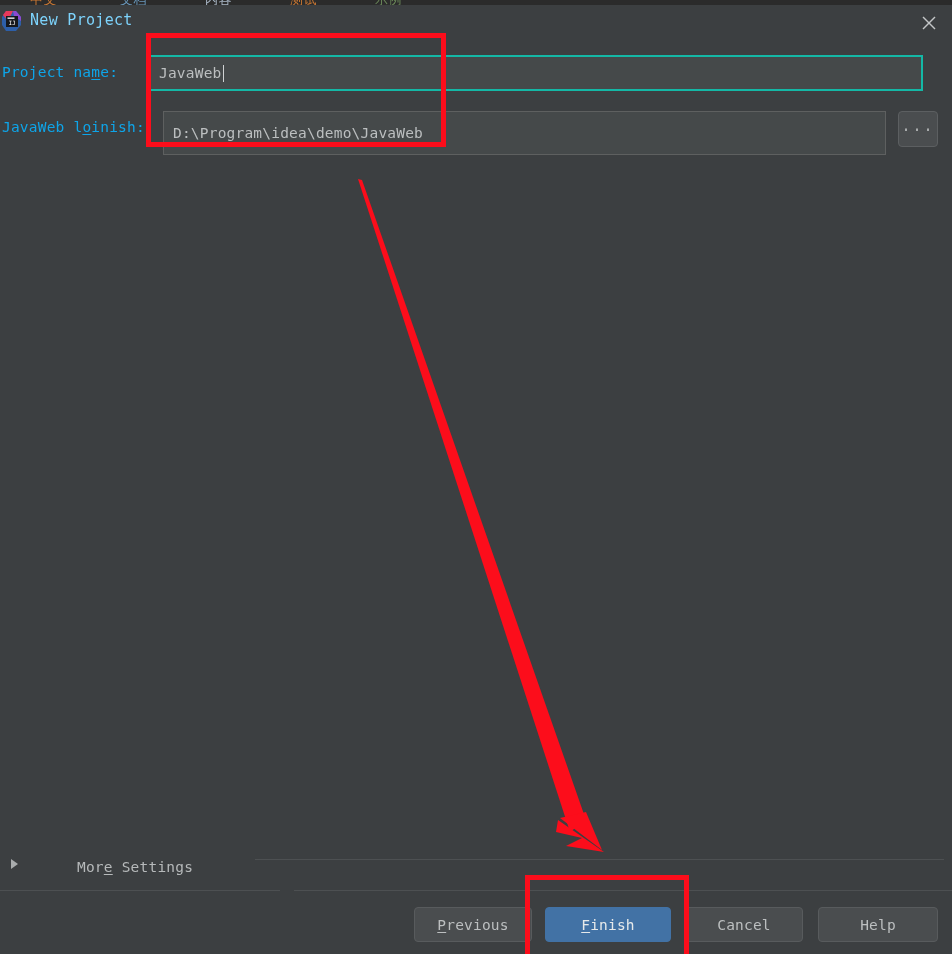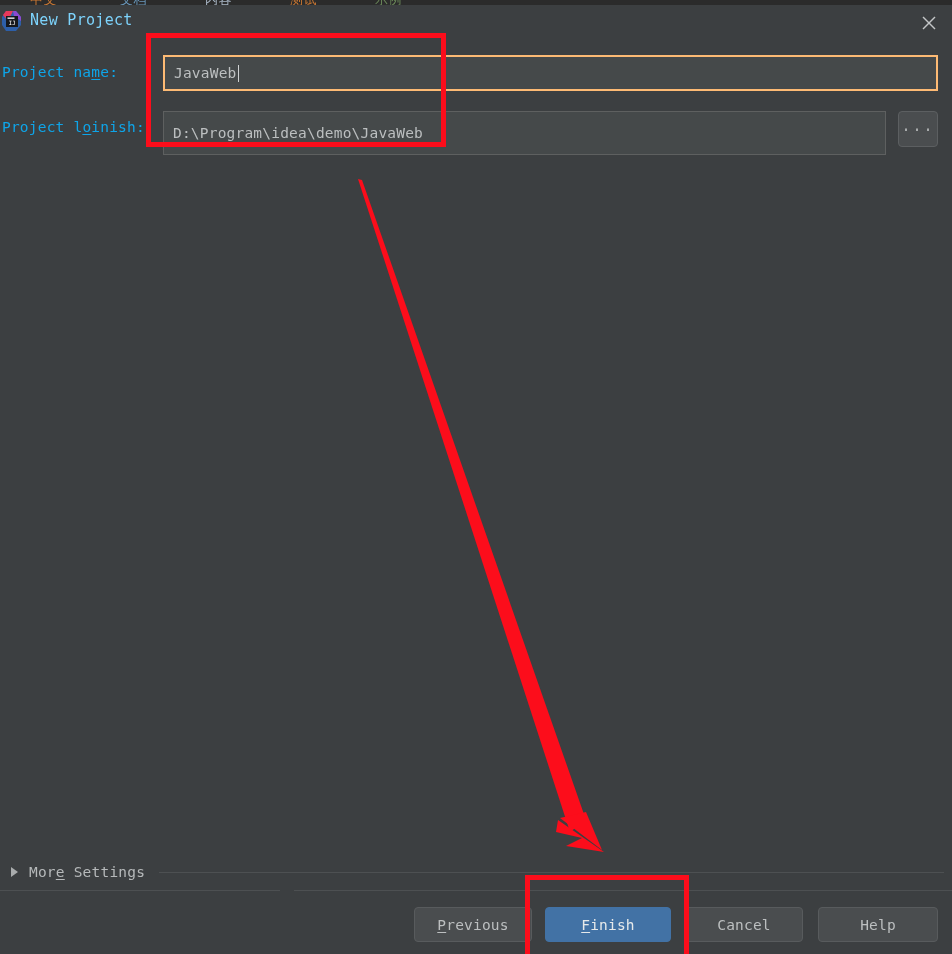--- a/index.html
+++ b/index.html
@@ -82,24 +82,24 @@
     border: 1px solid #5e6060;
     color: #bcbfc0;
     font-size: 14.5px;
     font-family: "DejaVu Sans Mono", "Liberation Mono", monospace;
     padding: 0 9px;
     display: flex; align-items: center;
     letter-spacing: 0.2px;
   }
 
   #field-name {
-    left: 163px; top: 55px;
+    left: 148px; top: 55px;
     width: 775px; height: 36px;
     background: #45494a;
-    border: 2px solid #fdba74;
+    border: 2px solid #14b8a6;
     outline: 1px solid #3c3f41;
   }
   #field-name .caret {
     display: inline-block;
     width: 1px; height: 17px;
     background: #cfd2d3;
     margin-left: 1px;
   }
 
   #field-location {
@@ -120,21 +120,21 @@
     letter-spacing: 2px;
     line-height: 1;
     padding-bottom: 6px;
   }
 
   
   .more-settings {
     position: absolute;
     left: 0; top: 859px;
     width: 952px; height: 26px;
-    display: flex; align-items: center;
+    display: flex; align-items: flex-start; gap: 48px;
   }
   .triangle-icon {
     width: 0; height: 0;
     border-left: 7px solid #a9acad;
     border-top: 5px solid transparent;
     border-bottom: 5px solid transparent;
     margin-left: 11px;
     flex: 0 0 auto;
   }
   .more-label {
@@ -245,21 +245,21 @@
       </svg>
     </span>
   </div>
 
   <span class="label lbl-name"><span>Project na</span><u>m</u><span>e:</span></span>
   <div class="field" id="field-name" title="JavaWeb">
     <span>JavaWeb</span>
       <span class="caret"></span>
   </div>
 
-  <span class="label lbl-location"><span>Project l</span><u>o</u><span>inish:</span></span>
+  <span class="label lbl-location"><span>JavaWeb l</span><u>o</u><span>inish:</span></span>
   <div class="field" id="field-location">
     <span>D:\Program\idea\demo\JavaWeb</span>
   </div>
   <div class="browse-btn">
     <span>...</span>
   </div>
 
   <div class="more-settings">
     <span class="triangle-icon"></span>
     <span class="more-label"><span>Mor</span><u>e</u><span> Settings</span></span>

